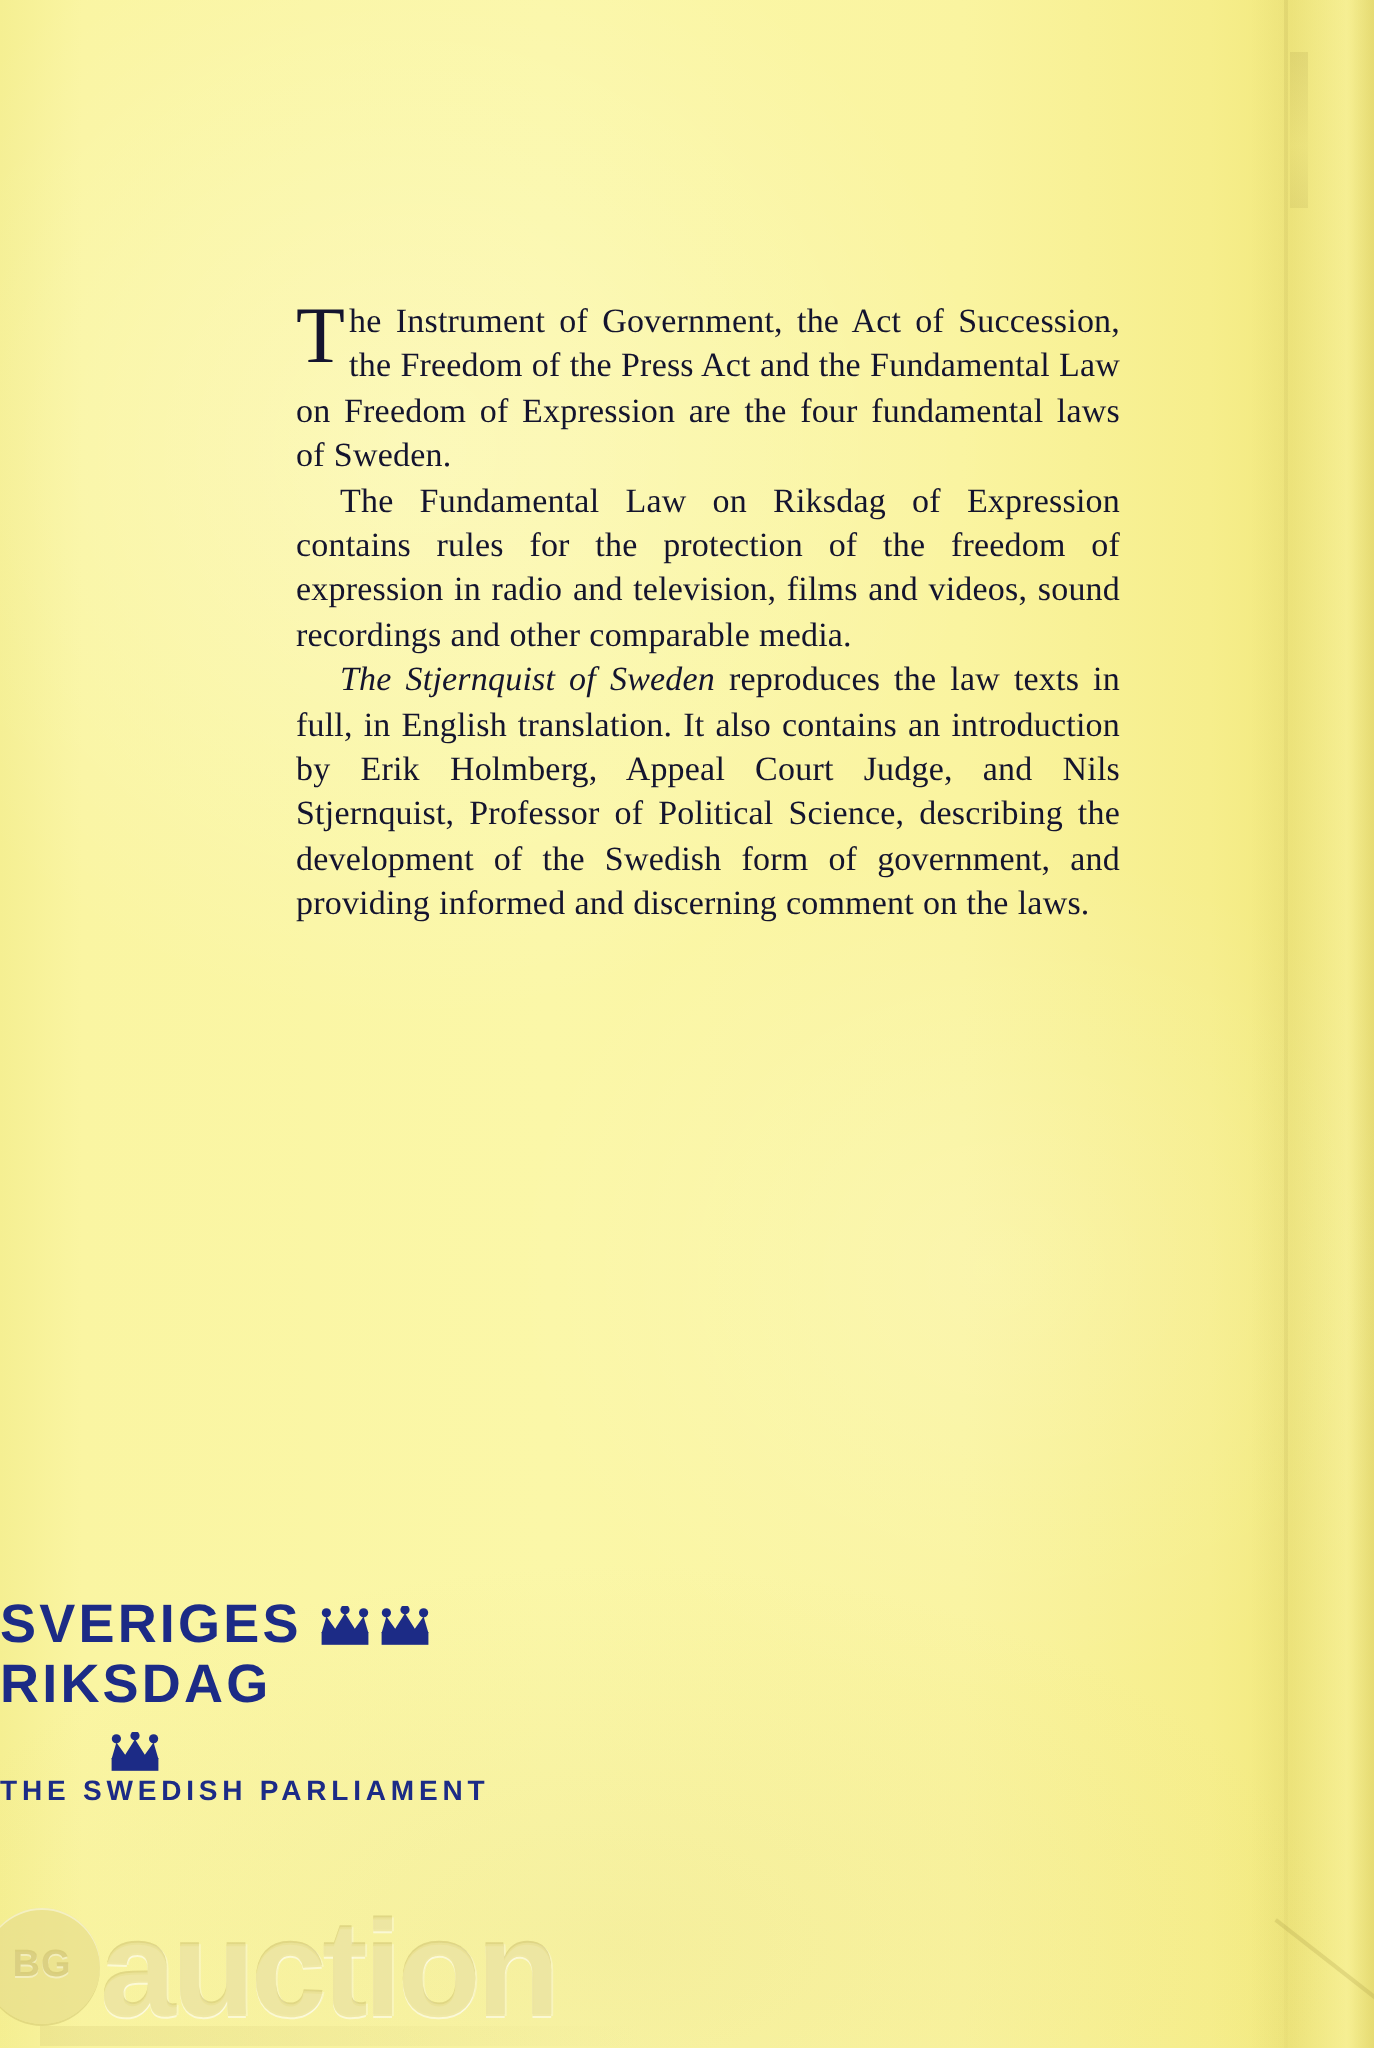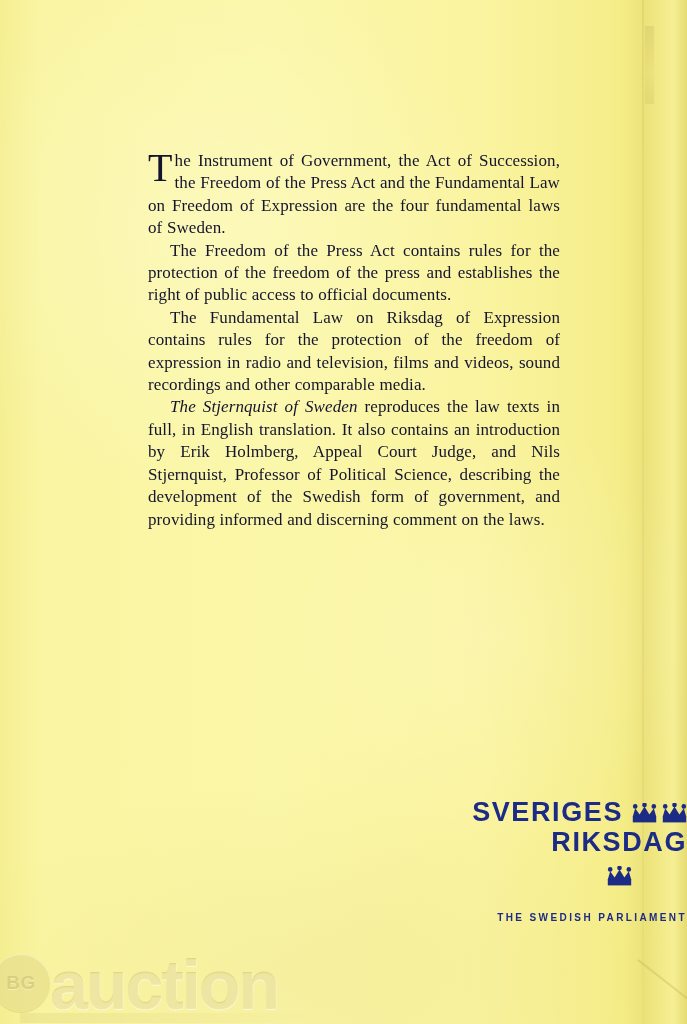--- a/index.html
+++ b/index.html
@@ -96,40 +96,40 @@
     padding:2px 2px 0 0;
     margin-top:1px;
     font-weight:400;
   }
   .para em { font-style:italic; }
 
   
   #logo {
     position:absolute;
     left:0; right:0; top:798px;
-    display:flex; flex-direction:column; align-items:flex-end;
+    display:flex; flex-direction:column; align-items:flex-start;
   }
   .logo-row {
     display:flex; align-items:center; gap:9px;
     color:#1c2b86;
     font-family:"Liberation Sans", sans-serif;
     font-weight:700;
     font-size:27px;
     letter-spacing:1.6px;
     line-height:29px;
   }
   .logo-row.r2 { margin-top:1px;flex-direction:column; }
   .crowns { display:flex; gap:5px; align-items:center; }
   .crown { display:block; }
   #parliament-line {
-    margin-top:26px;
+    margin-top:1px;
     color:#1c2b86;
     font-family:"Liberation Sans", sans-serif;
     font-weight:700;
-    font-size:10px;
+    font-size:14px;
     letter-spacing:2.4px;
   }
 
   
   #watermark {
     position:absolute;
     left:18px; bottom:6px;
     display:flex; align-items:flex-end;
     pointer-events:none;
     user-select:none;
@@ -188,21 +188,20 @@
   <div id="spine-line"></div>
   <div id="top-mark"></div>
   <div id="corner-diag"></div>
 
   <div id="copy">
 
     <p class="para first">The Instrument of Government, the Act of Succession, the Freedom of the Press Act and the Fundamental Law on Freedom of Expression are the four fundamental laws of Sweden.</p>
 
 
 
-    <p class="para">The Freedom of the Press Act contains rules for the protection of the freedom of the press and establishes the right of public access to official documents.</p>
 
     <p class="para">The Fundamental Law on Riksdag of Expression contains rules for the protection of the freedom of expression in radio and television, films and videos, sound recordings and other comparable media.</p>
 
 
     <p class="para"><em>The Stjernquist of Sweden</em><span> reproduces the law texts in full, in English translation. It also contains an introduction by Erik Holmberg, Appeal Court Judge, and Nils Stjernquist, Professor of Political Science, describing the development of the Swedish form of government, and providing informed and discerning comment on the laws.</span></p>
   </div>
 
   <div id="logo">
 
     <div class="logo-row r1">

